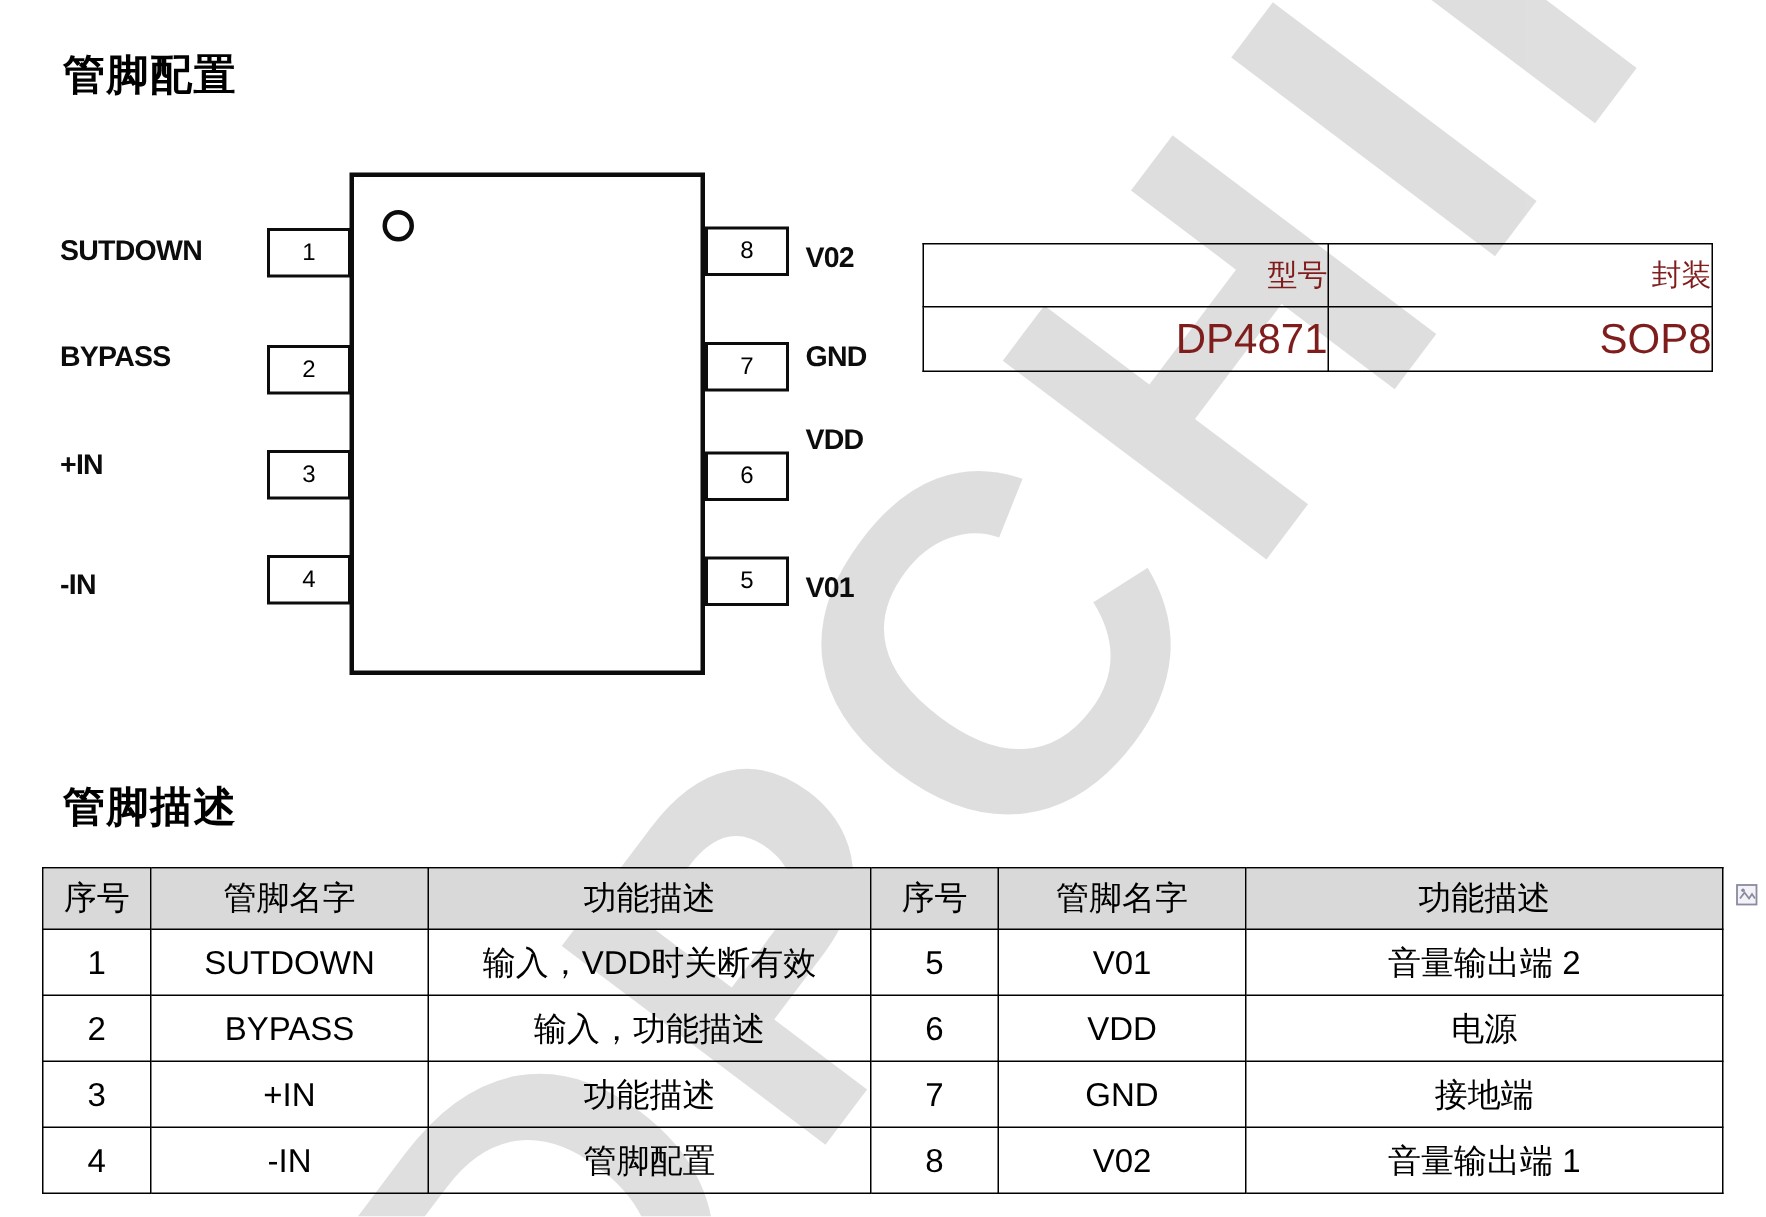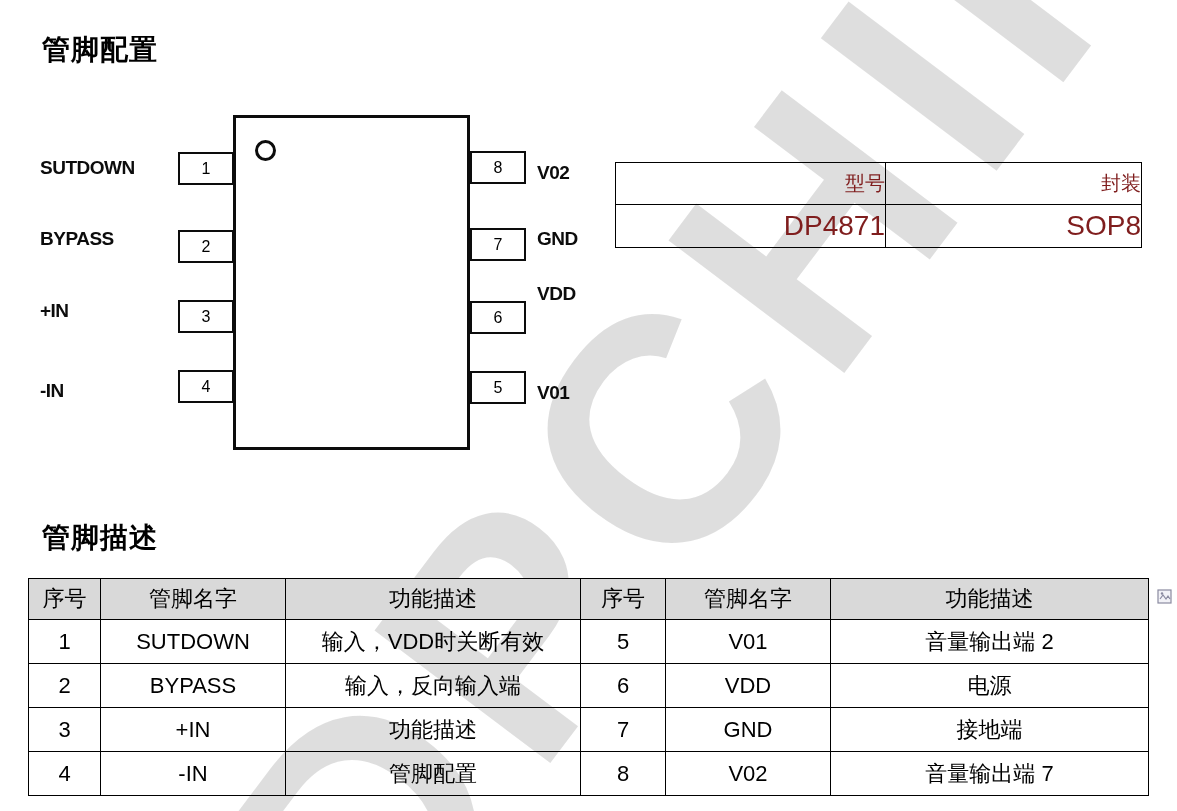--- a/index.html
+++ b/index.html
@@ -232,37 +232,37 @@
       <td>1</td>
       <td>SUTDOWN</td>
       <td>输入，VDD时关断有效</td>
       <td>5</td>
       <td>V01</td>
       <td>音量输出端 2</td>
     </tr>
     <tr>
       <td>2</td>
       <td>BYPASS</td>
-      <td>输入，反向输入端</td>
+      <td>输入，功能描述</td>
       <td>6</td>
       <td>VDD</td>
       <td>电源</td>
     </tr>
     <tr>
       <td>3</td>
       <td>+IN</td>
       <td>功能描述</td>
       <td>7</td>
       <td>GND</td>
       <td>接地端</td>
     </tr>
     <tr>
       <td>4</td>
       <td>-IN</td>
       <td>管脚配置</td>
       <td>8</td>
       <td>V02</td>
-      <td>音量输出端 7</td>
+      <td>音量输出端 1</td>
     </tr>
   </tbody>
     </table>
 
 </div>
 
 </body></html>

